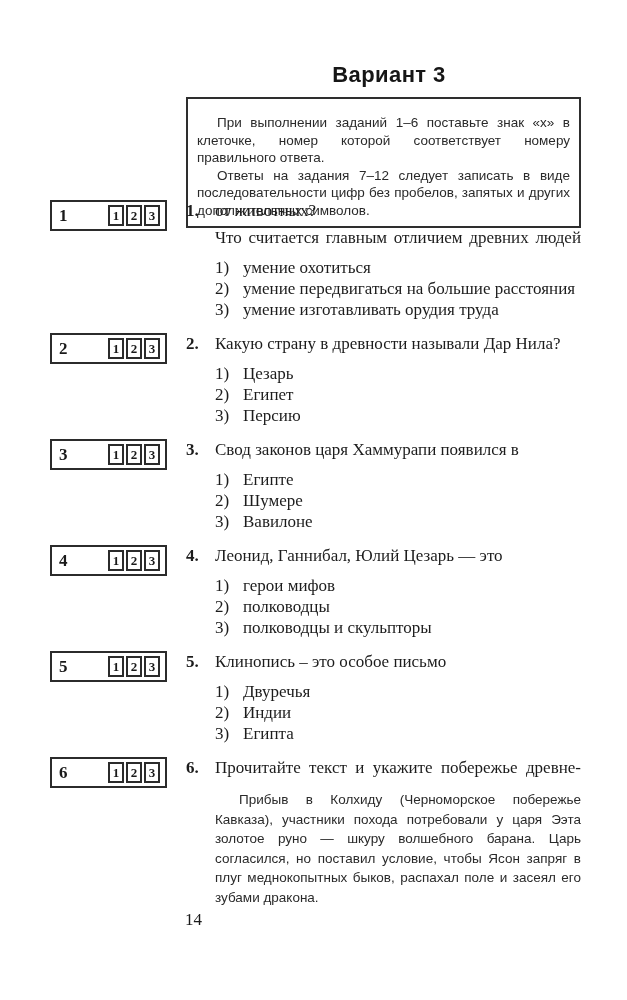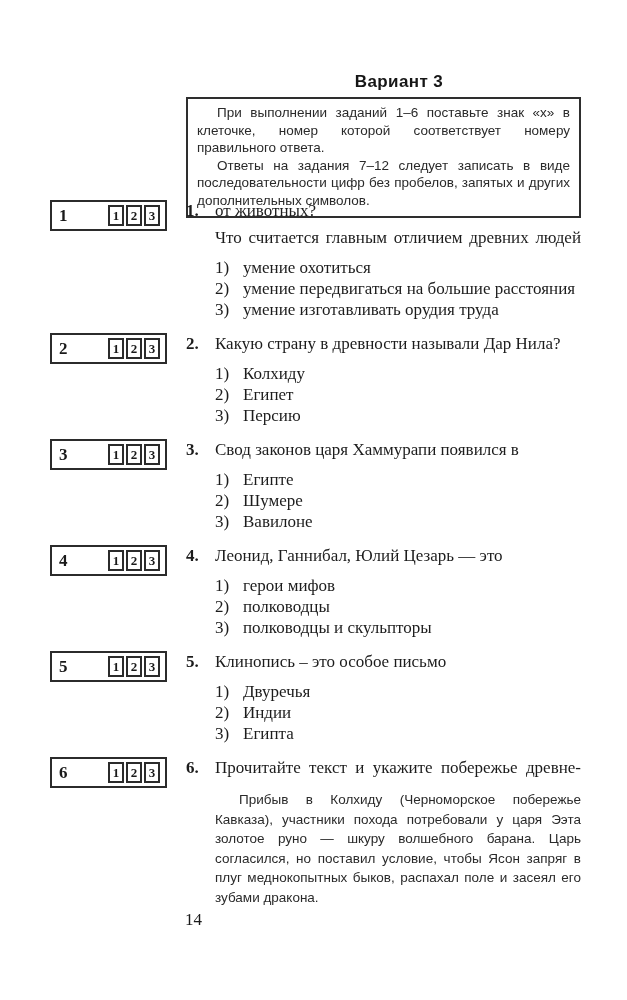--- a/index.html
+++ b/index.html
@@ -10,36 +10,36 @@
     background: #ffffff;
     color: #1c1c1c;
     font-family: "Liberation Serif", serif;
     overflow: hidden;
   }
   .title {
     position: absolute;
     left: 185px;
     top: 56px;
     width: 396px;
-    margin: 16px;
+    margin: 6px;
     text-align: center;
     font-family: "Liberation Sans", sans-serif;
-    font-size: 17px;
+    font-size: 22px;
     font-weight: bold;
     color: #161616;
     letter-spacing: 0.4px;
   }
   .instructions {
     position: absolute;
     left: 186px;
     top: 97px;
     width: 395px;
     box-sizing: border-box;
     border: 2px solid #2e2e2e;
-    padding: 5px 9px 7px 9px;
+    padding: 15px 9px 7px 9px;
     font-family: "Liberation Sans", sans-serif;
     font-size: 13.5px;
     line-height: 17.5px;
     color: #2a2a2a;
     text-align: justify;
   }
   .instructions p { margin: 0; text-indent: 20px; }
   .questions {
     position: absolute;
     left: 50px;
@@ -163,21 +163,21 @@
       <div class="qbody">
         <div class="qhead">
           <span class="qnum">2.</span>
           <span class="qtext">
             <span class="qline">Какую страну в древности называли Дар Нила?</span>
           </span>
         </div>
         <div class="opts">
           <div class="opt">
             <span class="onum">1)</span>
-            <span class="otext">Колхиду</span>
+            <span class="otext">Цезарь</span>
           </div>
           <div class="opt">
             <span class="onum">2)</span>
             <span class="otext">Египет</span>
           </div>
           <div class="opt">
             <span class="onum">3)</span>
             <span class="otext">Персию</span>
           </div>
         </div>

